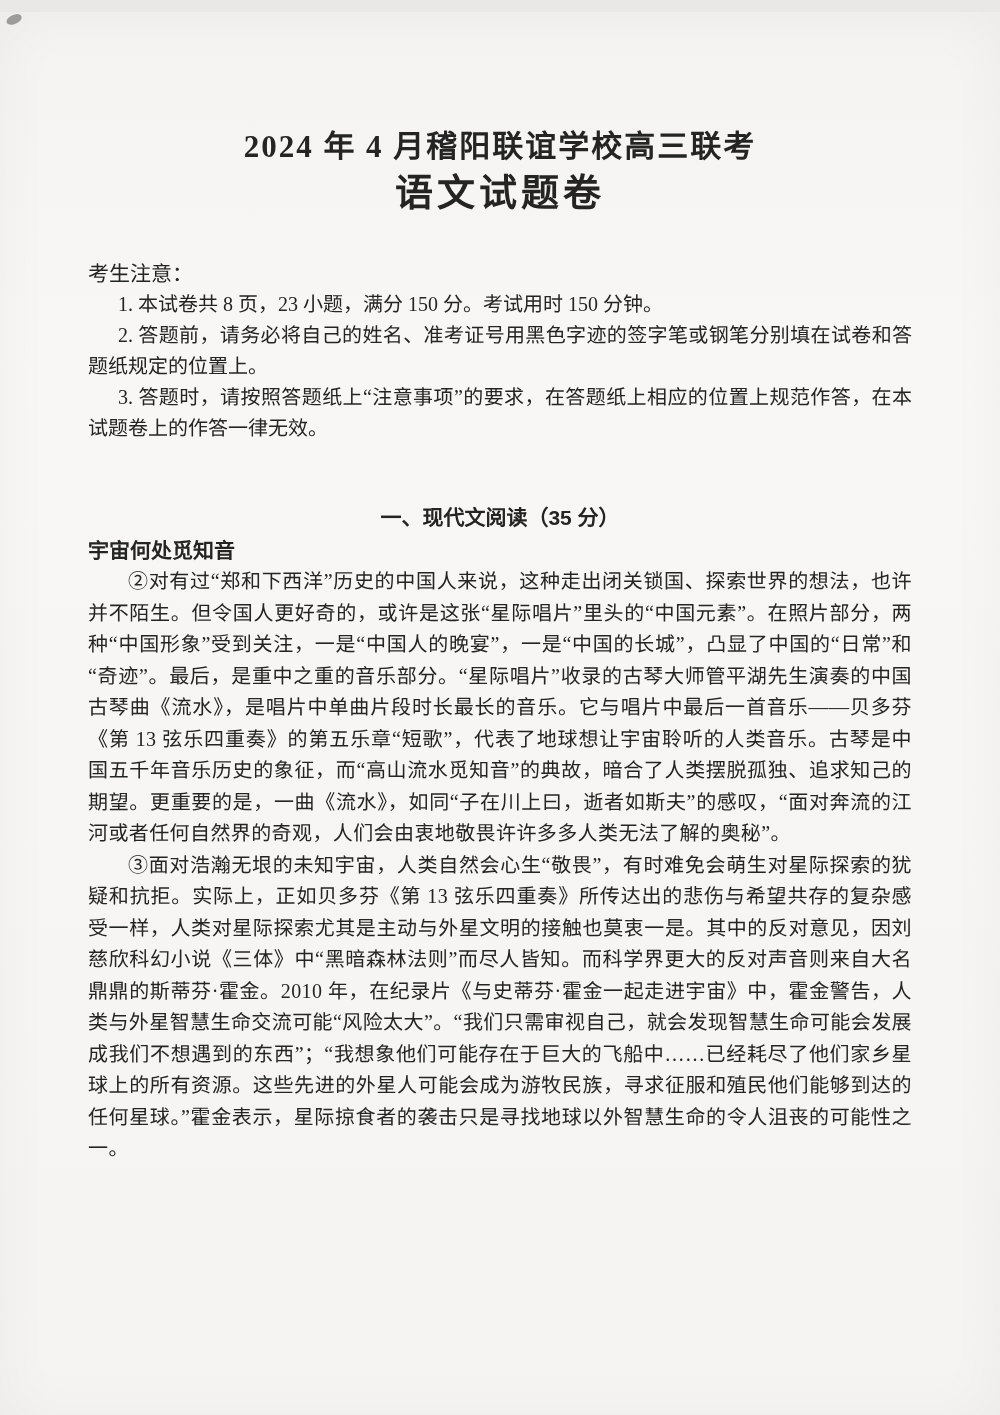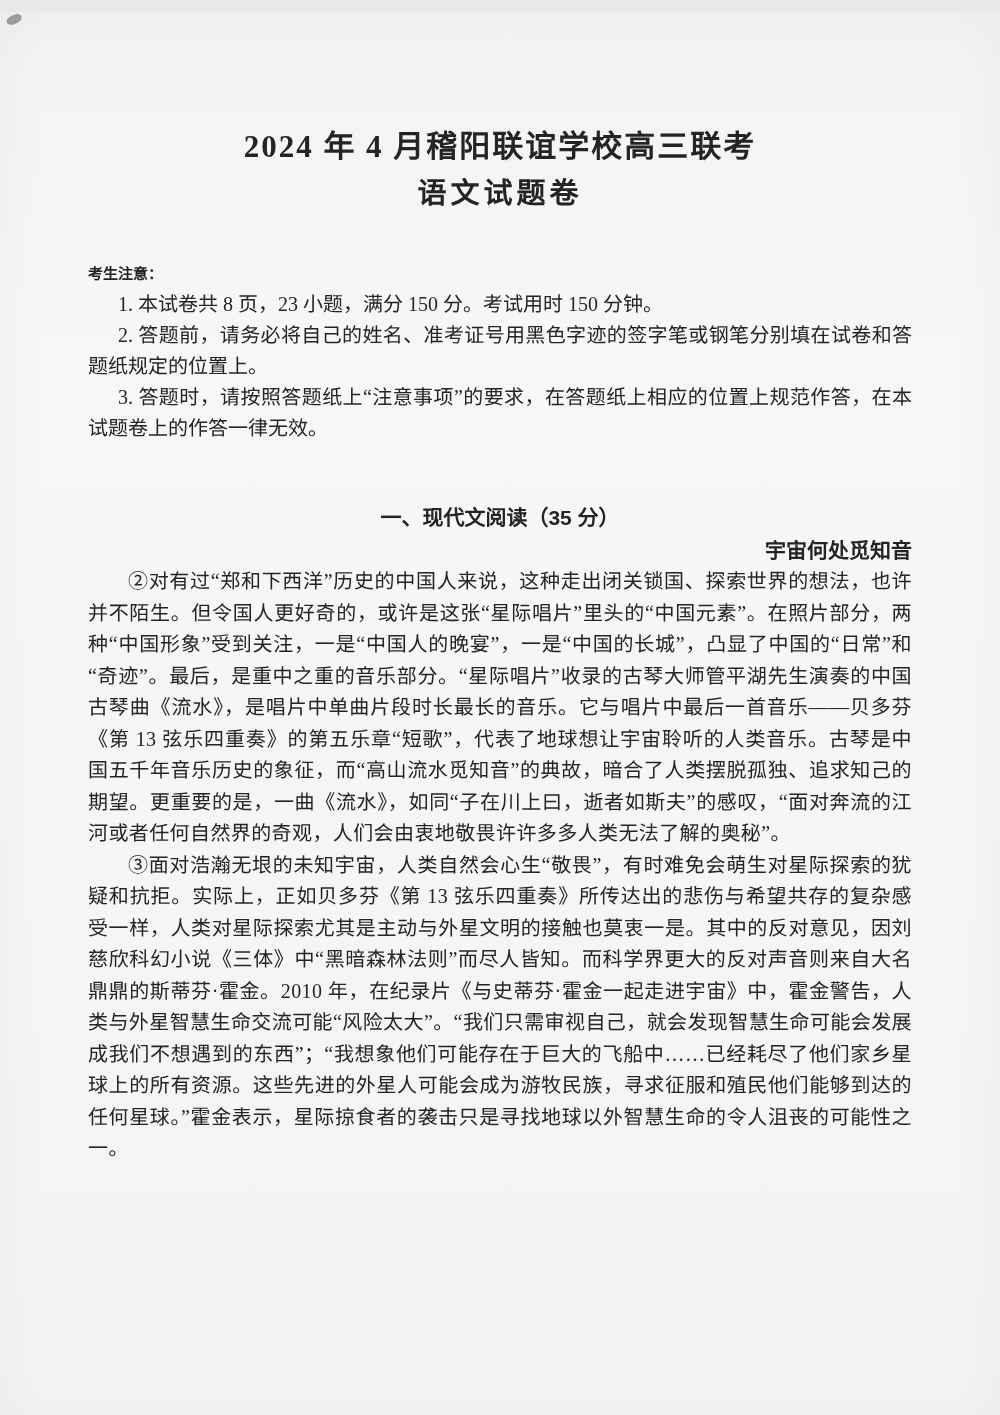--- a/index.html
+++ b/index.html
@@ -35,34 +35,34 @@
     margin: 0;
     text-align: center;
     font-size: 31px;
     line-height: 42px;
     font-weight: 600;
     letter-spacing: 2px;
   }
   .subtitle {
     margin: 4px 0 0 0;
     text-align: center;
-    font-size: 29px;
+    font-size: 38px;
     line-height: 42px;
     font-weight: 700;
     letter-spacing: 4px;
     font-family: "Liberation Sans", "DejaVu Sans", sans-serif;
   }
   .notice {
     margin-top: 44px;
   }
   .notice-heading {
     margin: 0;
-    font-size: 15px;
+    font-size: 21px;
     line-height: 31px;
-    font-weight: 700;
+    font-weight: 400;
     font-family: "Liberation Sans", "DejaVu Sans", sans-serif;
   }
   .notice-item {
     margin: 0;
     font-size: 20px;
     line-height: 31px;
     text-indent: 1.5em;
     text-align: justify;
   }
   .section {
@@ -78,21 +78,21 @@
     text-align: center;
   }
   .instruction {
     margin: 0;
     font-size: 20px;
     line-height: 31px;
     text-indent: 2em;
   }
   .article-title {
     margin: 2px 0 0 0;
-    text-align: right;
+    text-align: left;
     font-size: 21px;
     line-height: 31px;
     font-weight: 700;
     font-family: "Liberation Sans", "DejaVu Sans", sans-serif;
   }
   .body-para {
     margin: 0;
     font-size: 20px;
     line-height: 31.5px;
     text-indent: 2em;

